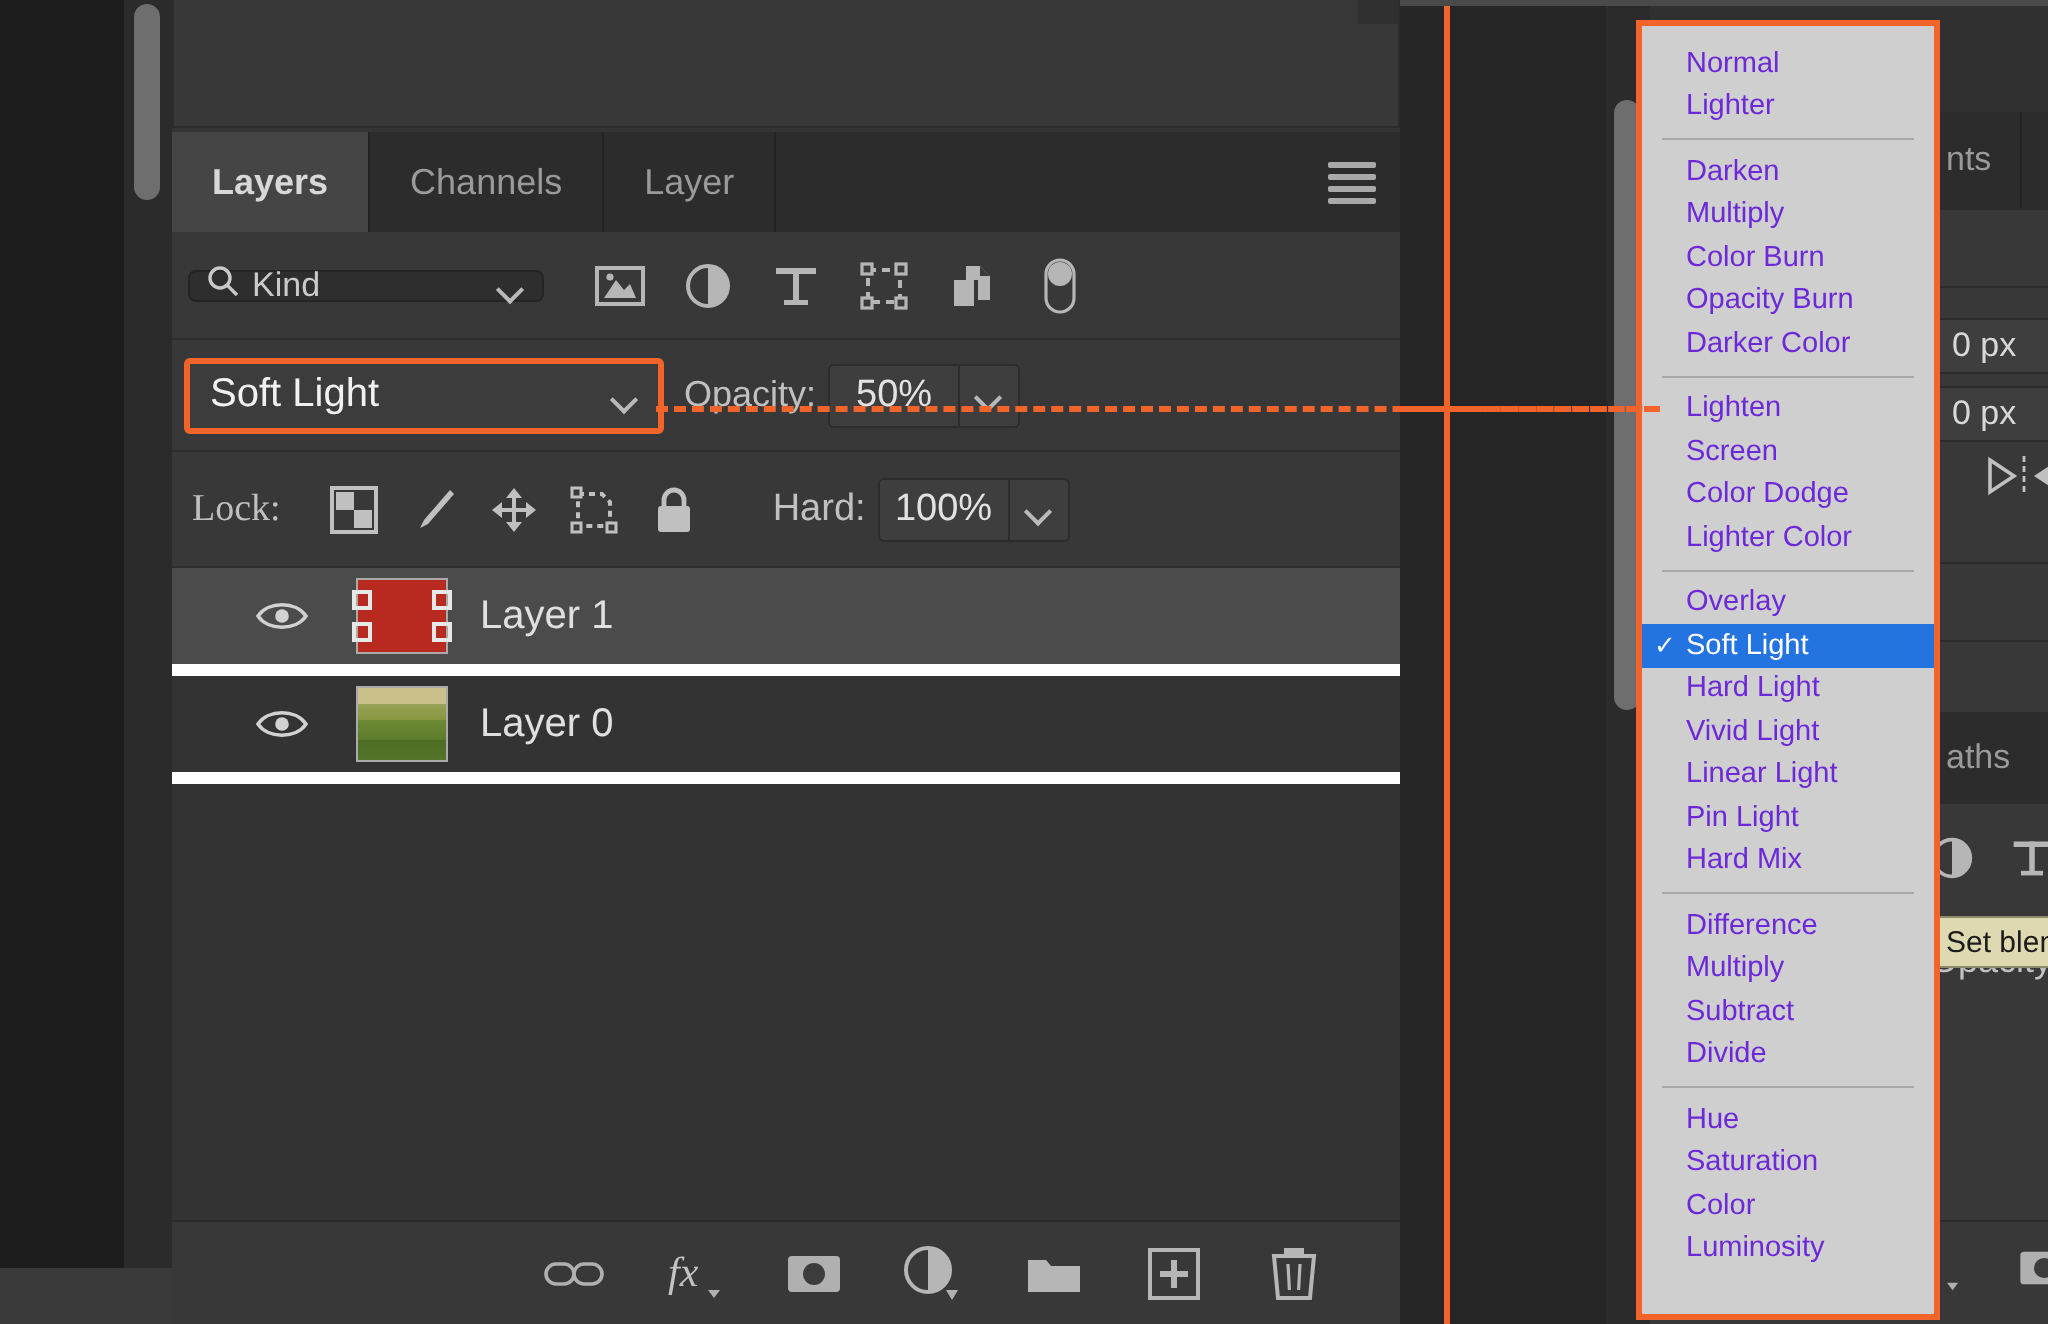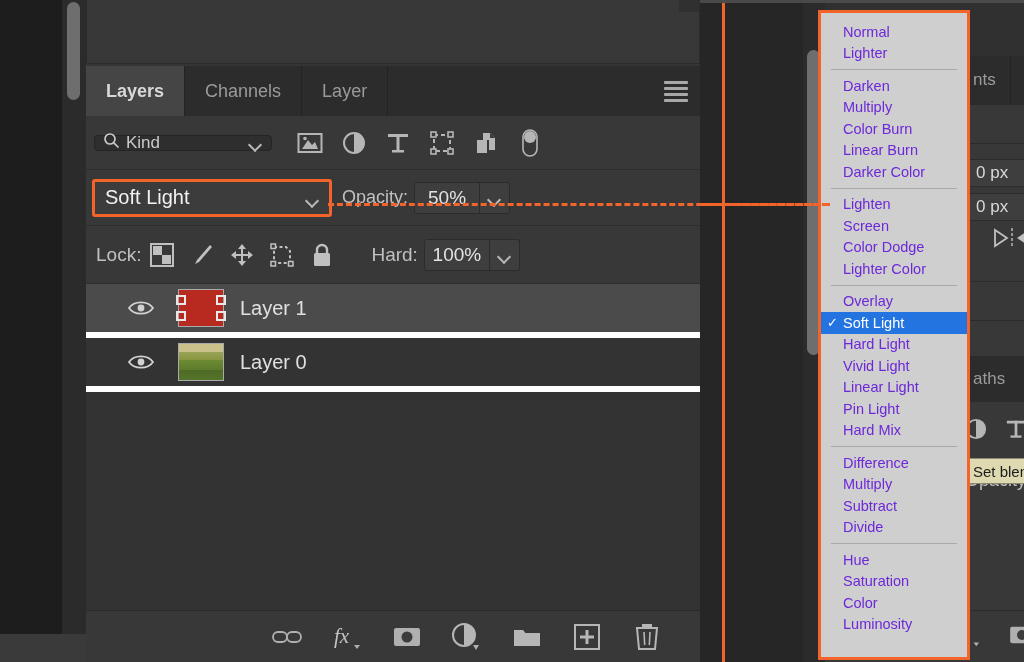--- a/index.html
+++ b/index.html
@@ -110,21 +110,21 @@
     border-left: none; border-radius: 0 3px 3px 0;
     display: flex; align-items: center; justify-content: center;
   }
 
   
   .lock-row {
     position: absolute; left: 0; top: 226px; width: 614px; height: 58px;
     background: #383838; display: flex; align-items: center; padding-left: 10px;
     border-bottom: 1px solid #2e2e2e;
   }
-  .lock-label { color: #c0c0c0; font-size: 19px; margin-right: 8px; }
+  .lock-label { color: #c0c0c0; font-size: 19px; margin-right: 24px; font-family: Liberation Serif, serif; }
   .lock-icons { display: flex; align-items: center; gap: 14px; }
   .lock-icons .ic { width: 26px; height: 26px; display:flex; align-items:center; justify-content:center; }
   .fill-label { color: #c0c0c0; font-size: 19px; margin-left: 36px; }
 
   
   .layer-list { position: absolute; left: 0; top: 284px; width: 614px; height: 326px; background: #333333; }
   .layer-row {
     height: 54px; display: flex; align-items: center;
     border-bottom: 6px solid #ffffff;
     padding-left: 28px;
@@ -563,21 +563,21 @@
       <div class="dd-item">
         <span>Darken</span>
       </div>
       <div class="dd-item">
         <span>Multiply</span>
       </div>
       <div class="dd-item">
         <span>Color Burn</span>
       </div>
       <div class="dd-item">
-        <span>Linear Burn</span>
+        <span>Opacity Burn</span>
       </div>
       <div class="dd-item">
         <span>Darker Color</span>
       </div>
       <div class="dd-sep"></div>
       <div class="dd-item">
         <span>Lighten</span>
       </div>
       <div class="dd-item">
         <span>Screen</span>

